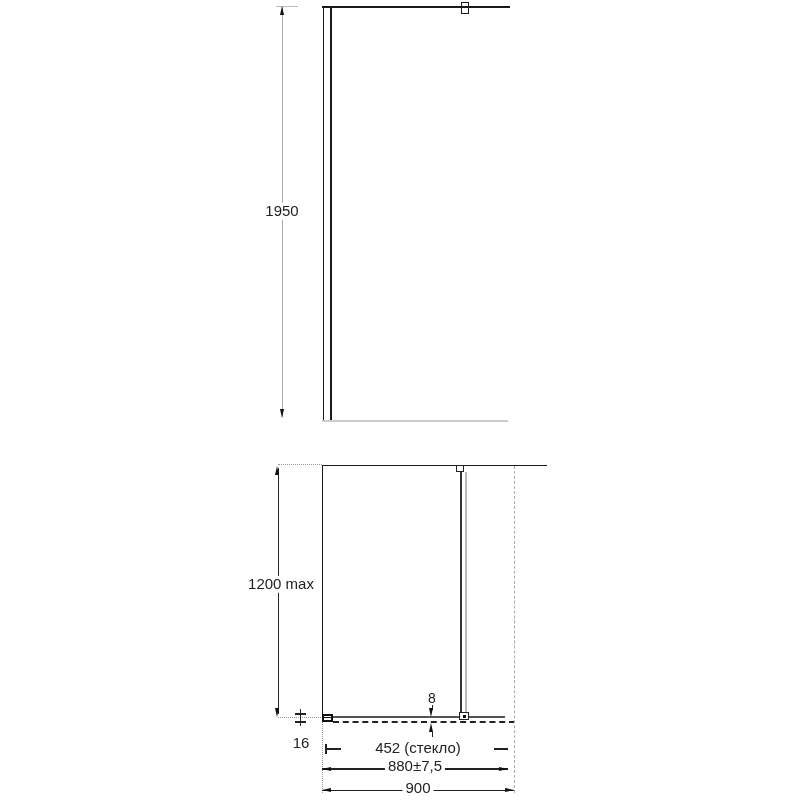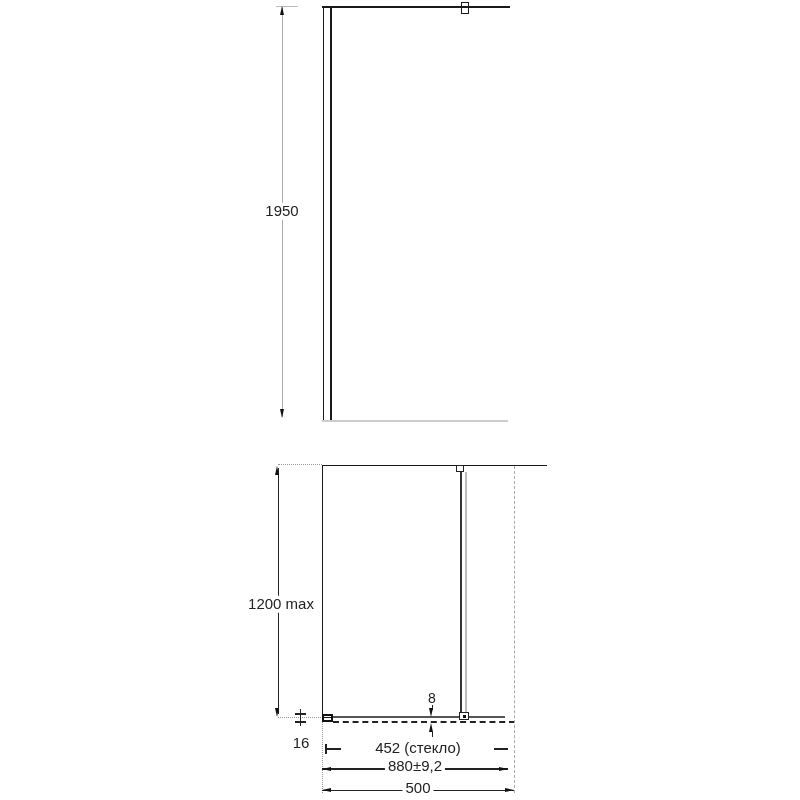--- a/index.html
+++ b/index.html
@@ -47,21 +47,21 @@
   <div>
 
     <div class="ln" style="left:322px;top:464.5px;width:225px;height:1.5px;background:#1a1a1a;"></div>
     <div class="ln" style="left:278px;top:464px;width:44px;height:0;border-top:1.5px dotted #999999;"></div>
 
     <div class="ln" style="left:321.5px;top:465px;width:1.5px;height:251px;background:#1a1a1a;"></div>
 
     <div class="ln" style="left:277.5px;top:468px;width:1px;height:246px;background:#222222;"></div>
     <div class="arr arr-up" style="left:275px;top:466px;"></div>
     <div class="arr arr-down" style="left:275px;top:708px;"></div>
-    <div class="lbl" style="left:281px;top:604px;">1200 max</div>
+    <div class="lbl" style="left:281px;top:584px;">1200 max</div>
 
     <div class="ln" style="left:278px;top:717px;width:43px;height:0;border-top:1.5px dotted #999999;"></div>
 
     <div class="ln" style="left:300px;top:709px;width:1px;height:17px;background:#222222;"></div>
     <div class="ln" style="left:294.5px;top:712.5px;width:11px;height:2px;background:#222222;"></div>
     <div class="ln" style="left:294.5px;top:720.5px;width:11px;height:2px;background:#222222;"></div>
     <div class="lbl" style="left:301px;top:743px;">16</div>
 
     <div class="ln" style="left:322px;top:713.5px;width:7px;height:4px;border:2px solid #111111;background:#ffffff;"></div>
     <div class="ln" style="left:324px;top:717px;width:7px;height:1px;background:#111111;"></div>
@@ -86,21 +86,21 @@
     <div class="ln" style="left:431.5px;top:731px;width:1px;height:6px;background:#222222;"></div>
 
     <div class="ln" style="left:325px;top:744px;width:1.5px;height:10px;background:#222222;"></div>
     <div class="ln" style="left:325px;top:748px;width:16px;height:1.5px;background:#222222;"></div>
     <div class="ln" style="left:494px;top:748px;width:14px;height:1.5px;background:#222222;"></div>
     <div class="lbl" style="left:418px;top:748px;">452 (стекло)</div>
 
     <div class="ln" style="left:322px;top:768px;width:186px;height:1.5px;background:#222222;"></div>
     <div class="arr arr-left" style="left:322px;top:766.5px;"></div>
     <div class="arr arr-right" style="left:499px;top:766.5px;"></div>
-    <div class="lbl" style="left:415px;top:766px;">880±9,2</div>
+    <div class="lbl" style="left:415px;top:766px;">880±7,5</div>
 
     <div class="ln" style="left:322px;top:789.5px;width:192px;height:1.5px;background:#222222;"></div>
     <div class="arr arr-left" style="left:322px;top:788px;"></div>
     <div class="arr arr-right" style="left:505px;top:788px;"></div>
-    <div class="lbl" style="left:418px;top:788px;">500</div>
+    <div class="lbl" style="left:418px;top:788px;">900</div>
   </div>
 
 </div>
 
 </body></html>

